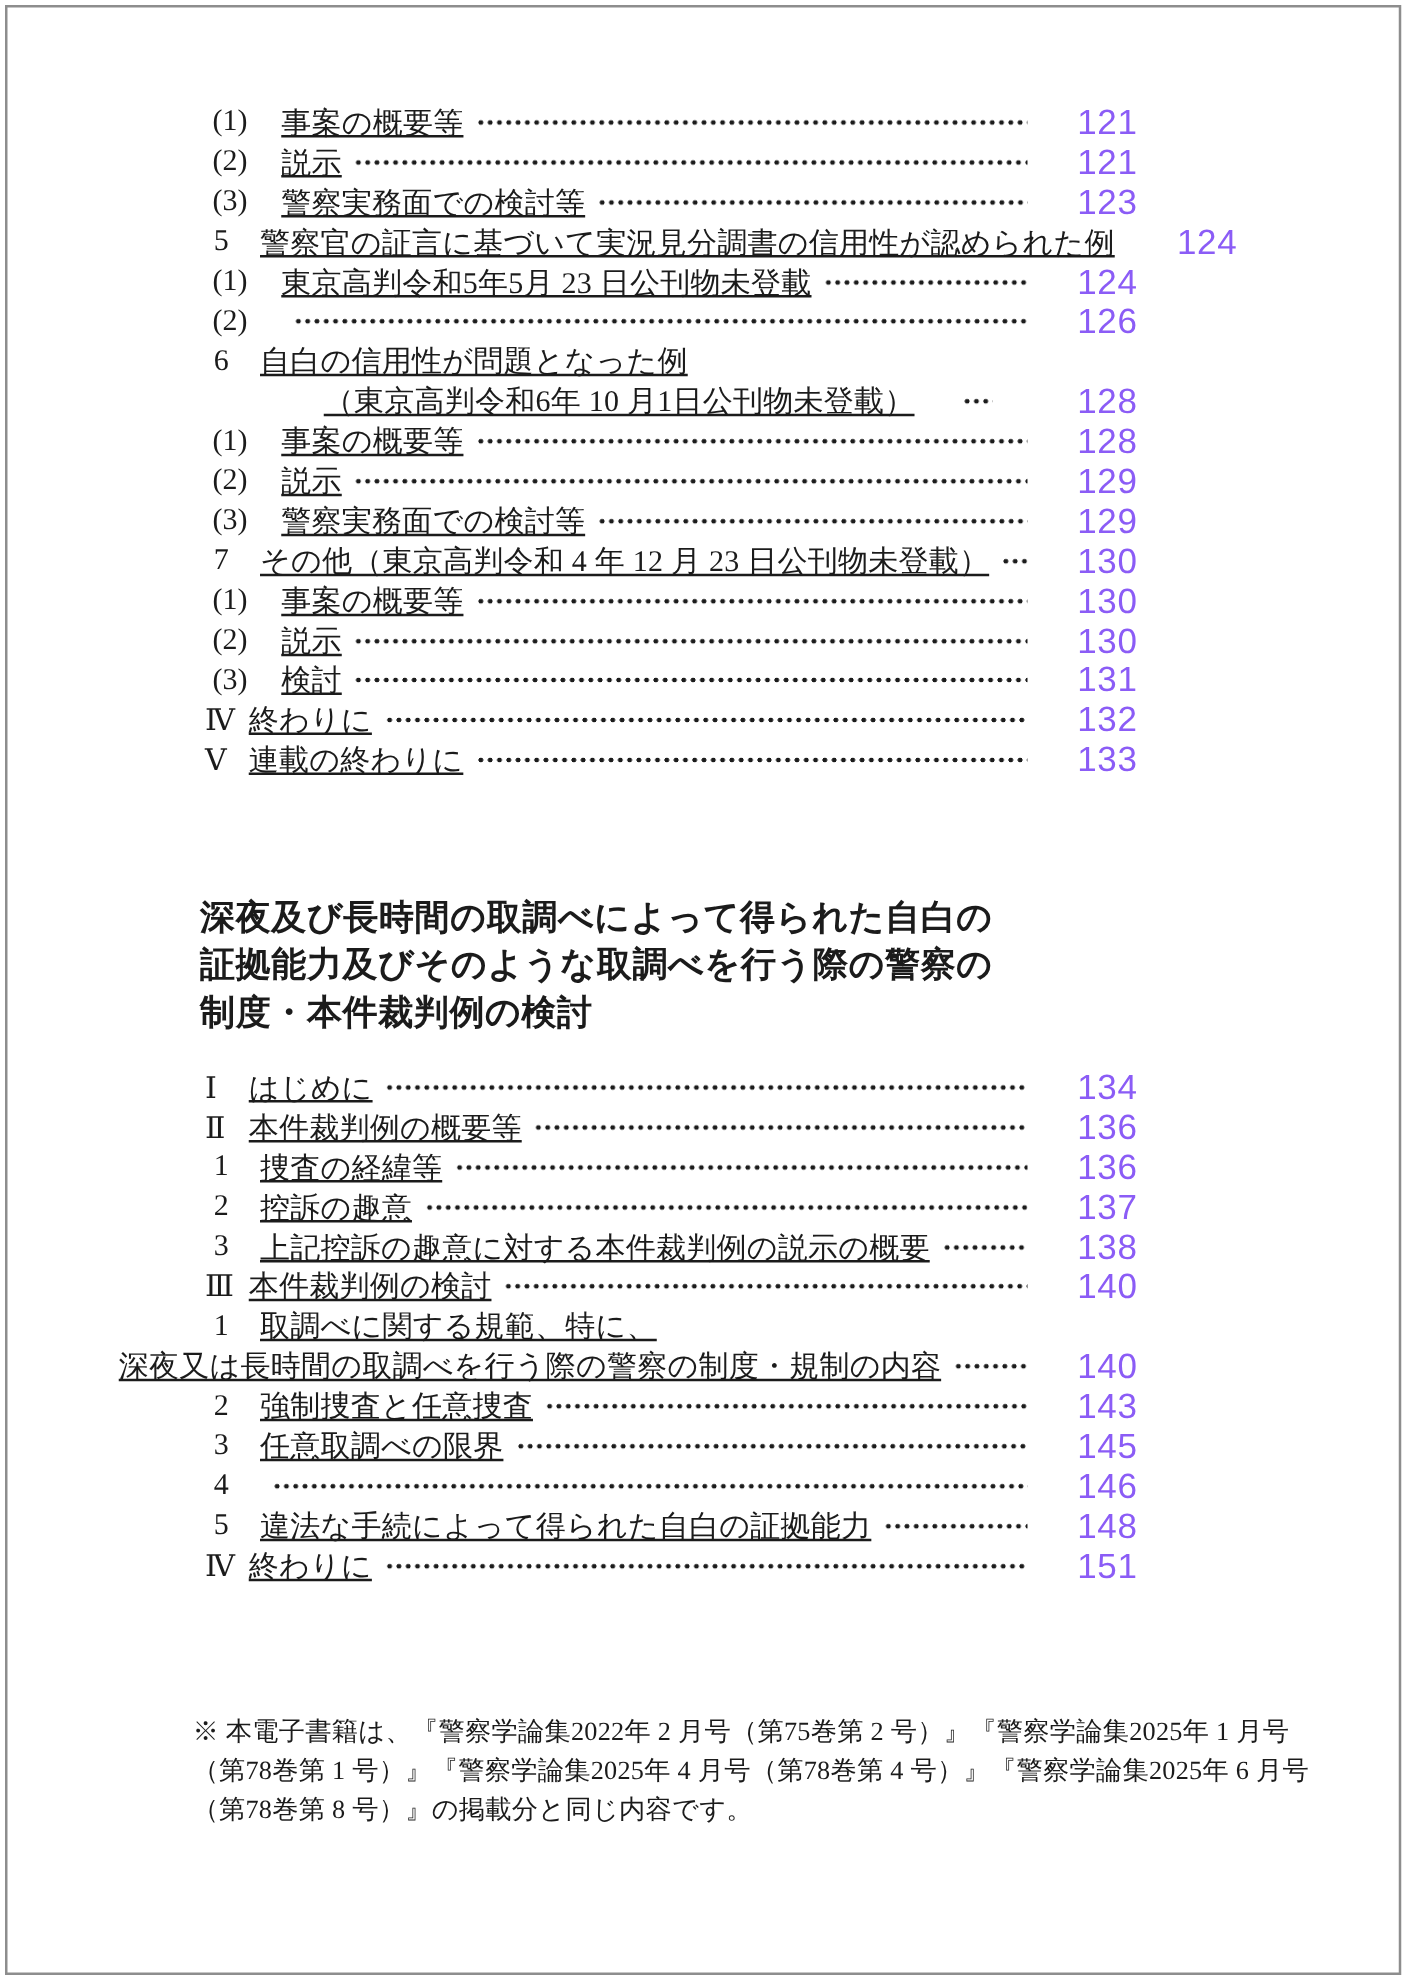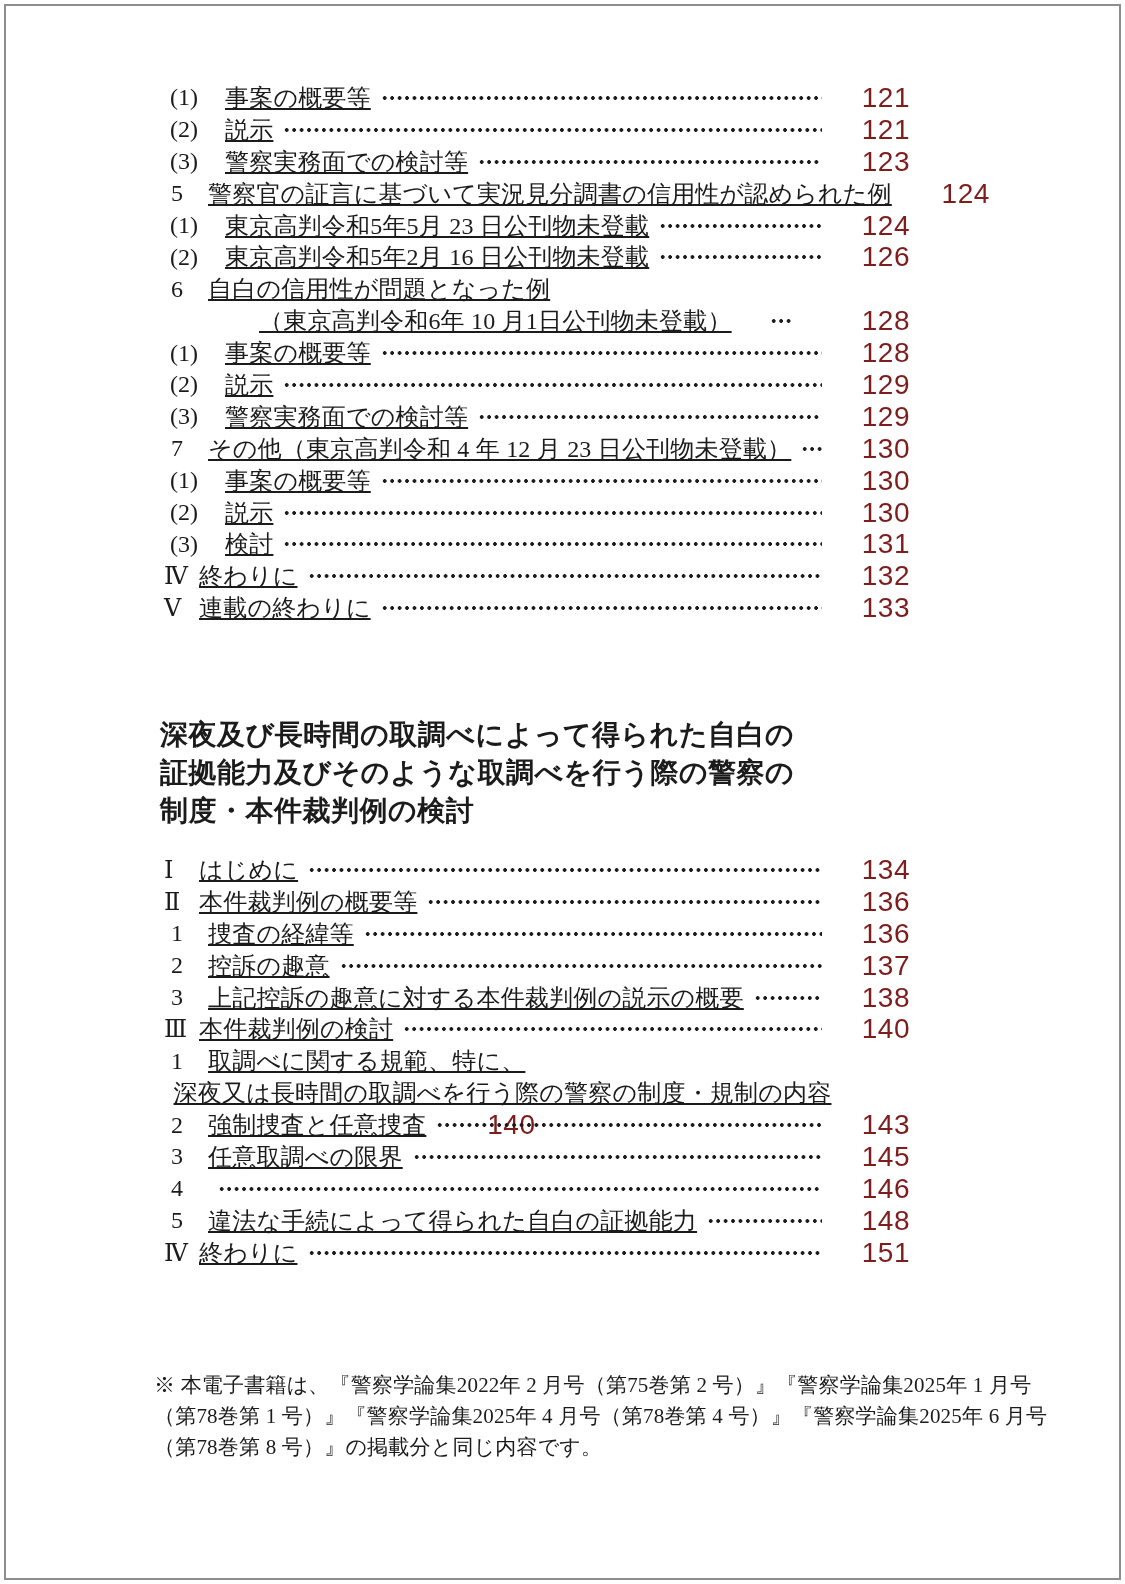--- a/index.html
+++ b/index.html
@@ -36,41 +36,41 @@
     box-sizing:border-box;
   }
   .row .marker{flex:none;}
   .row.paren{padding-left:170px;}
   .row.paren .marker{width:55px;}
   .row.num{padding-left:171px;}
   .row.num .marker{width:37px;}
   .row.roman{padding-left:164px;}
   .row.roman .marker{min-width:26px;margin-right:9px;font-family:"DejaVu Serif","DejaVu Sans",serif;}
   .row.cont1{padding-left:259px;gap:28px;}
-  .row.cont2{padding-left:95px;flex-direction:column;}
+  .row.cont2{padding-left:95px;}
   .row .label{flex:none;letter-spacing:0.2px;text-decoration:underline;}
   .leader{
     flex:1 1 auto;
     min-width:0;
     height:8px;
     margin:0 22px 0 10px;
     align-self:center;
     background-image:radial-gradient(circle at 3.7px 4px,#1b1b1b 1.75px,transparent 2.1px);
     background-size:7.45px 8px;
     background-repeat:repeat-x;
     background-position:left center;
   }
   .pagenum{
     flex:none;
     width:66px;
     text-align:right;
     font-family:"Liberation Sans","DejaVu Sans",sans-serif;
     font-size:28px;
     letter-spacing:0.5px;
-    color:#7f1d1d;
+    color:#8b5cf6;
   }
   
   .article-title{
     position:absolute;
     top:716px;left:160px;
     margin:0;
     font-size:28px;
     line-height:38px;
     font-weight:bold;
     letter-spacing:0.5px;
@@ -118,21 +118,20 @@
         <span class="pagenum">124</span>
       </div>
       <div class="row paren">
         <span class="marker">(1)</span>
         <span class="label">東京高判令和5年5月 23 日公刊物未登載</span>
         <span class="leader"></span>
         <span class="pagenum">124</span>
       </div>
       <div class="row paren">
         <span class="marker">(2)</span>
-        <span class="label">東京高判令和5年2月 16 日公刊物未登載</span>
         <span class="leader"></span>
         <span class="pagenum">126</span>
       </div>
       <div class="row num">
         <span class="marker">6</span>
         <span class="label">自白の信用性が問題となった例</span>
       </div>
       <div class="row cont1">
         <span class="label">（東京高判令和6年 10 月1日公刊物未登載）</span>
         <span class="leader"></span>

